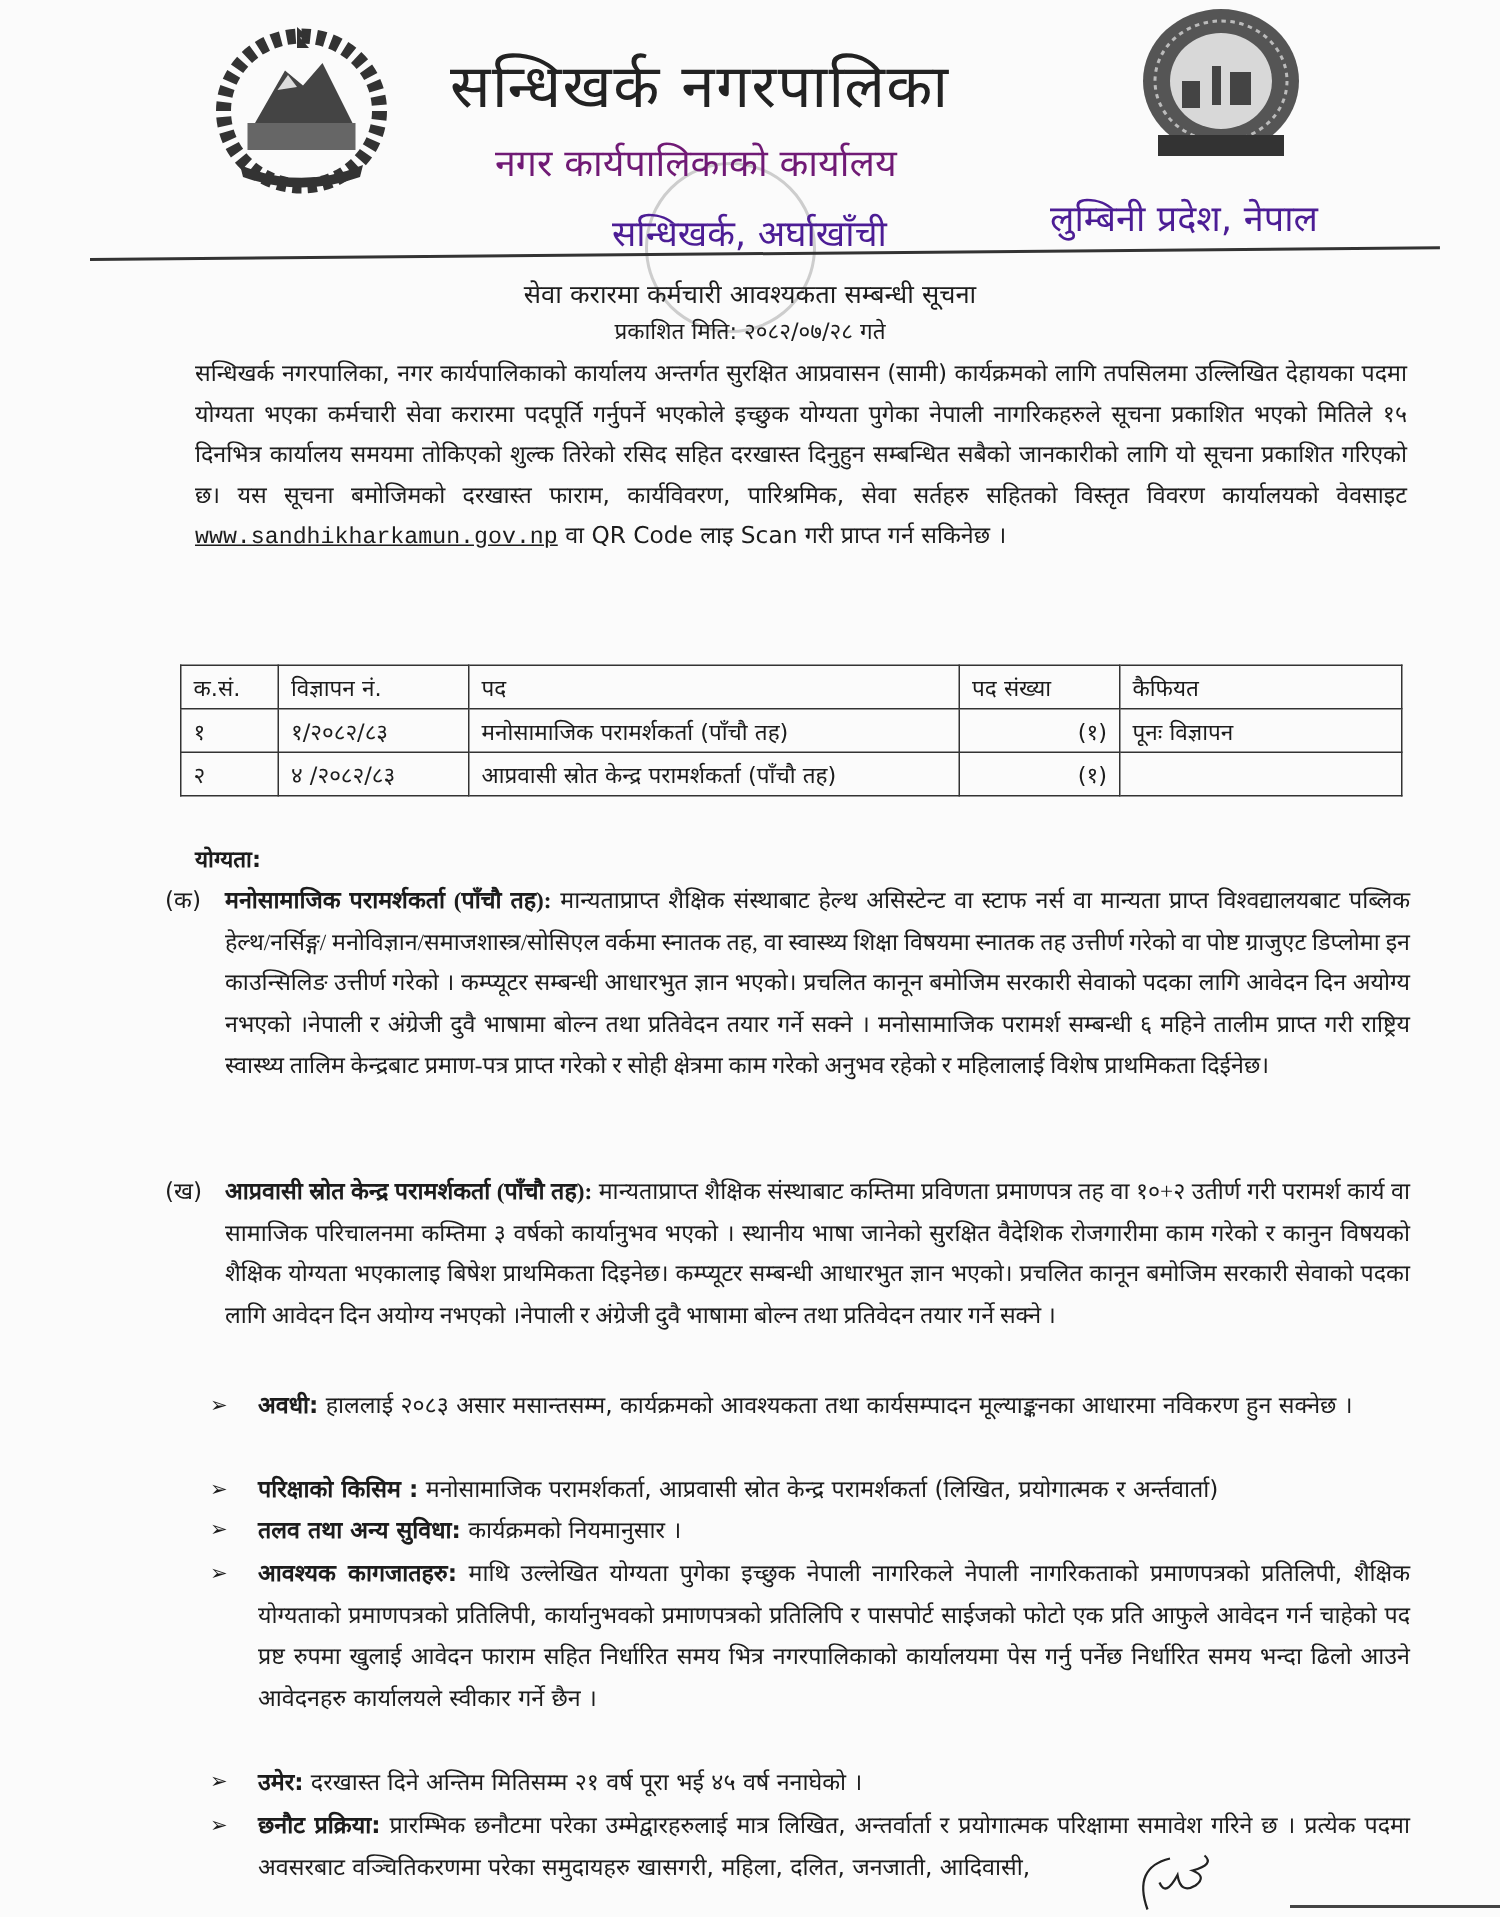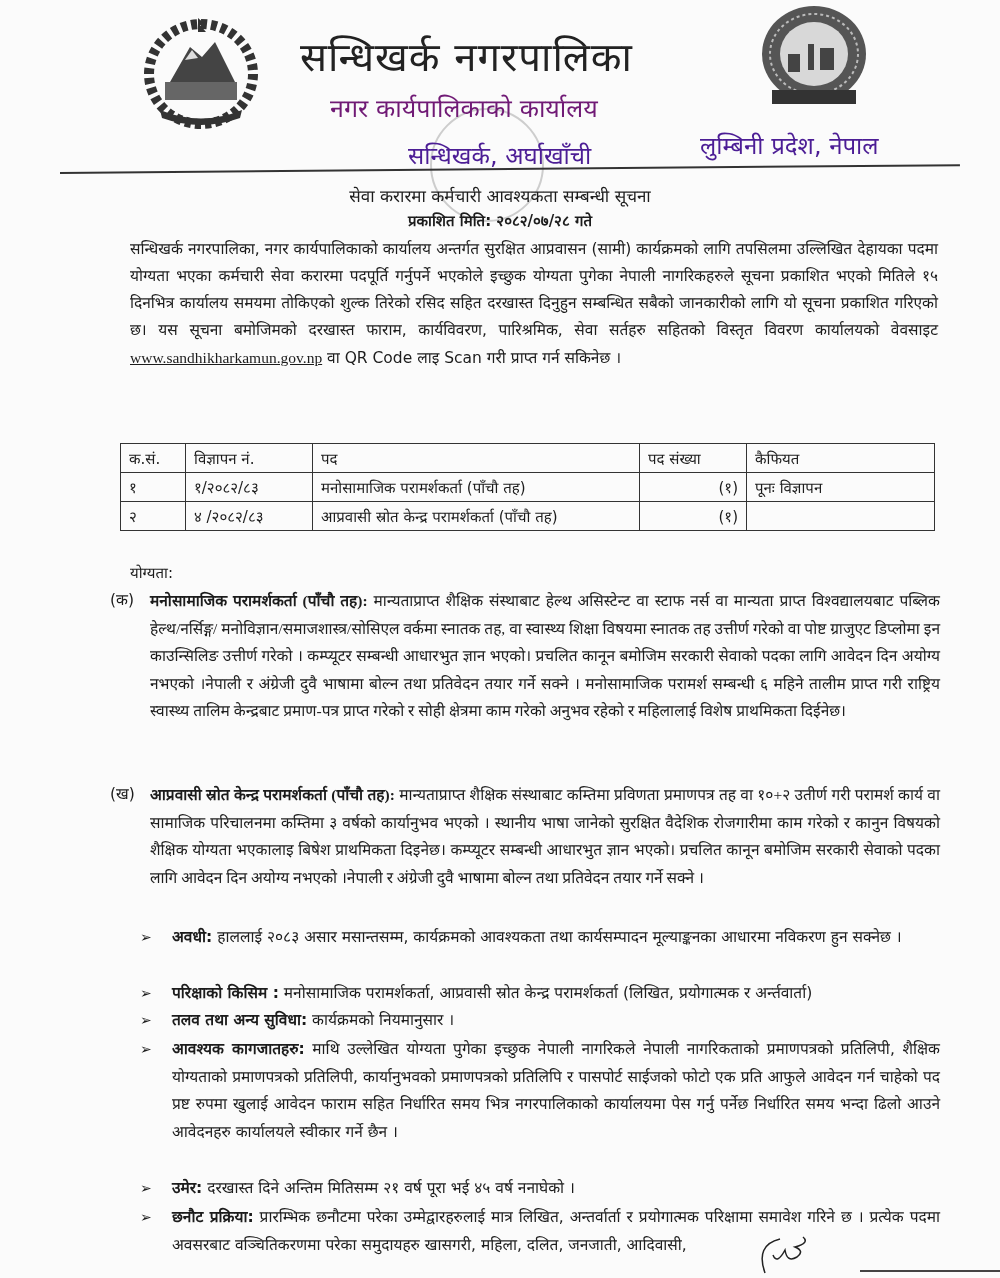--- a/index.html
+++ b/index.html
@@ -14,29 +14,29 @@
   .emblem { left:140px; top:12px; width:122px; height:118px; }
   .seal { left:758px; top:4px; width:112px; height:108px; }
   .h-title { left:300px; top:28px; font-size:40px; font-weight:normal; letter-spacing:1px; color:#222; }
   .h-sub { left:330px; top:90px; font-size:25px; color:#701a75; }
   .h-loc1 { left:408px; top:138px; font-size:24px; color:#4c1d95;text-align:center; }
   .h-loc2 { left:700px; top:128px; font-size:24px; color:#4c1d95; }
   .rule { left:60px; top:172px; width:900px; height:0; border-top:2px solid #333; transform:rotate(-0.5deg); transform-origin:left; }
   .stamp { left:430px; top:108px; width:110px; height:110px; border-radius:50%; border:2px solid rgba(120,120,120,0.35); }
   
   .n-title { left:0; width:1000px; top:184px; text-align:center; font-size:17px; font-weight:normal; }
-  .n-date { left:0; width:1000px; top:210px; text-align:center; font-size:15px;font-weight:bold; }
+  .n-date { left:0; width:1000px; top:210px; text-align:center; font-size:15px; }
   .para { left:130px; width:808px; top:236px; font-size:15.5px; line-height:27px; text-align:justify; }
-  .para .url { text-decoration:underline; font-family:Liberation Serif, serif; }
+  .para .url { text-decoration:underline; font-family:Liberation Mono, monospace; }
   
   table.t { position:absolute; left:120px; top:443px; width:815px; border-collapse:collapse; font-size:15px; }
   table.t td, table.t th { border:1.5px solid #333; padding:2px 8px; height:24px; font-weight:normal; }
   table.t th { text-align:left; }
   .c1 { width:48px; } .c2 { width:110px; } .c3 { width:310px; } .c4 { width:90px; text-align:right; } .c5 {}
-  .yogyata { left:130px; top:562px; font-size:15px; font-weight:normal; }
+  .yogyata { left:130px; top:562px; font-size:15px; font-weight:bold; }
   .item { position:absolute; left:110px; width:830px; font-size:15.5px; line-height:27.5px; text-align:justify; }
   .item .lbl { position:absolute; left:0; top:0; }
   .item .txt { margin-left:40px; display:block;font-family:Liberation Serif, serif; }
   .item b { font-weight:bold; }
   .bullet { position:absolute; left:140px; width:800px; font-size:15.5px; line-height:27.5px; text-align:justify; }
   .bullet .arrow { position:absolute; left:0; top:0; font-size:14px; }
   .bullet .btxt { margin-left:32px; display:block; }
   .bullet b { font-weight:bold; }
   .sig { left:755px; top:1235px; width:60px; height:40px; }
   .bottom-line { left:860px; top:1270px; width:140px; border-top:2px solid #444; }

